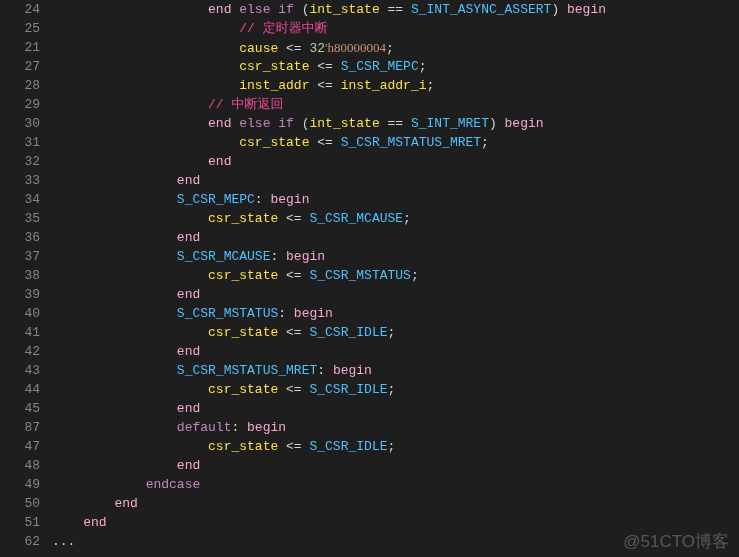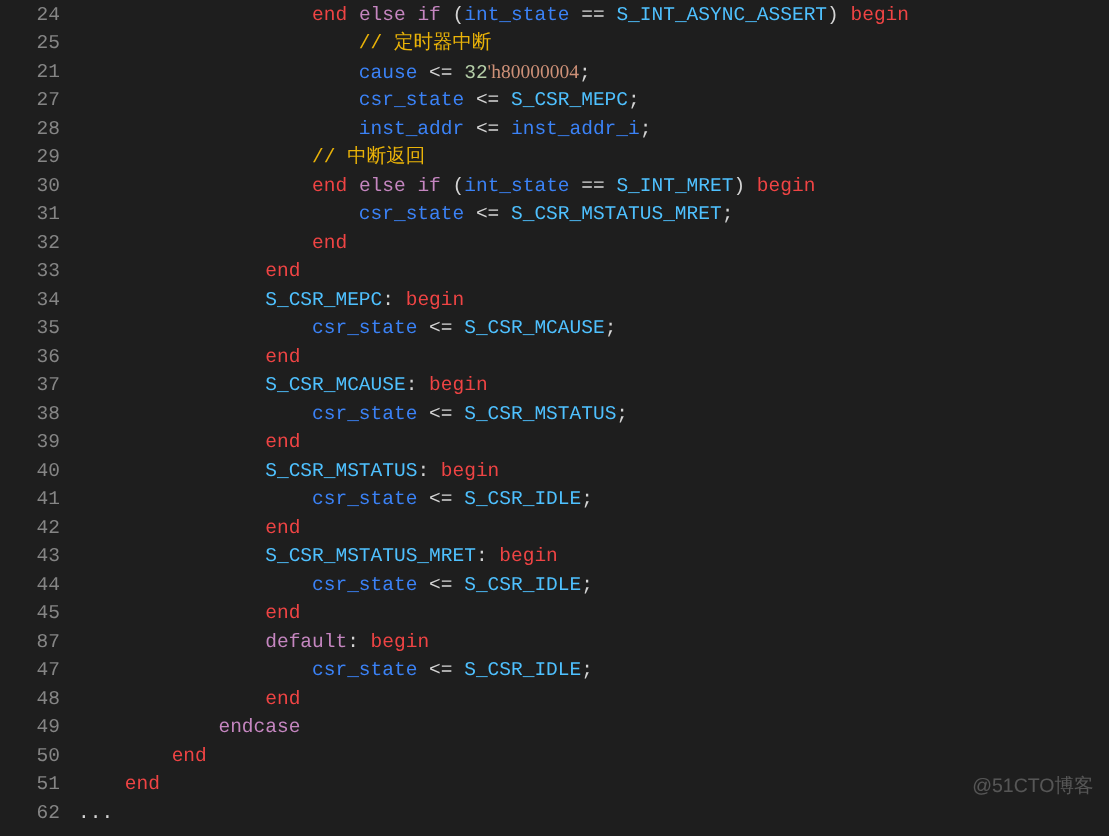--- a/index.html
+++ b/index.html
@@ -30,34 +30,34 @@
   .gutter div {
     height: 19px;
   }
   .code {
     flex: 1;
     white-space: pre;
   }
   .code-line {
     height: 19px;
   }
-  .kw-blue { color: #ef4444; }
+  .kw-blue { color: #f9a8d4; }
   .kw-pink { color: #c586c0; }
-  .comment { color: #eab308; }
-  .ident { color: #3b82f6; text-align: right; }
+  .comment { color: #ec4899; }
+  .ident { color: #fde047; text-align: right; }
   .const { color: #4fc1ff; }
   .num { color: #b5cea8; }
   .str { color: #ce9178; font-family: Liberation Serif, serif; }
   .op { color: #d4d4d4; }
   .watermark {
     position: absolute;
     right: 10px;
-    bottom: 24px;
+    bottom: 6px;
     color: rgba(255,255,255,0.25);
-    font-size: 13px;
+    font-size: 17px;
     font-family: sans-serif;
   }
 </style>
 </head>
 <body>
 
 <div class="editor">
   <div class="gutter" id="gutter">
       <div>24</div>
       <div>25</div>

